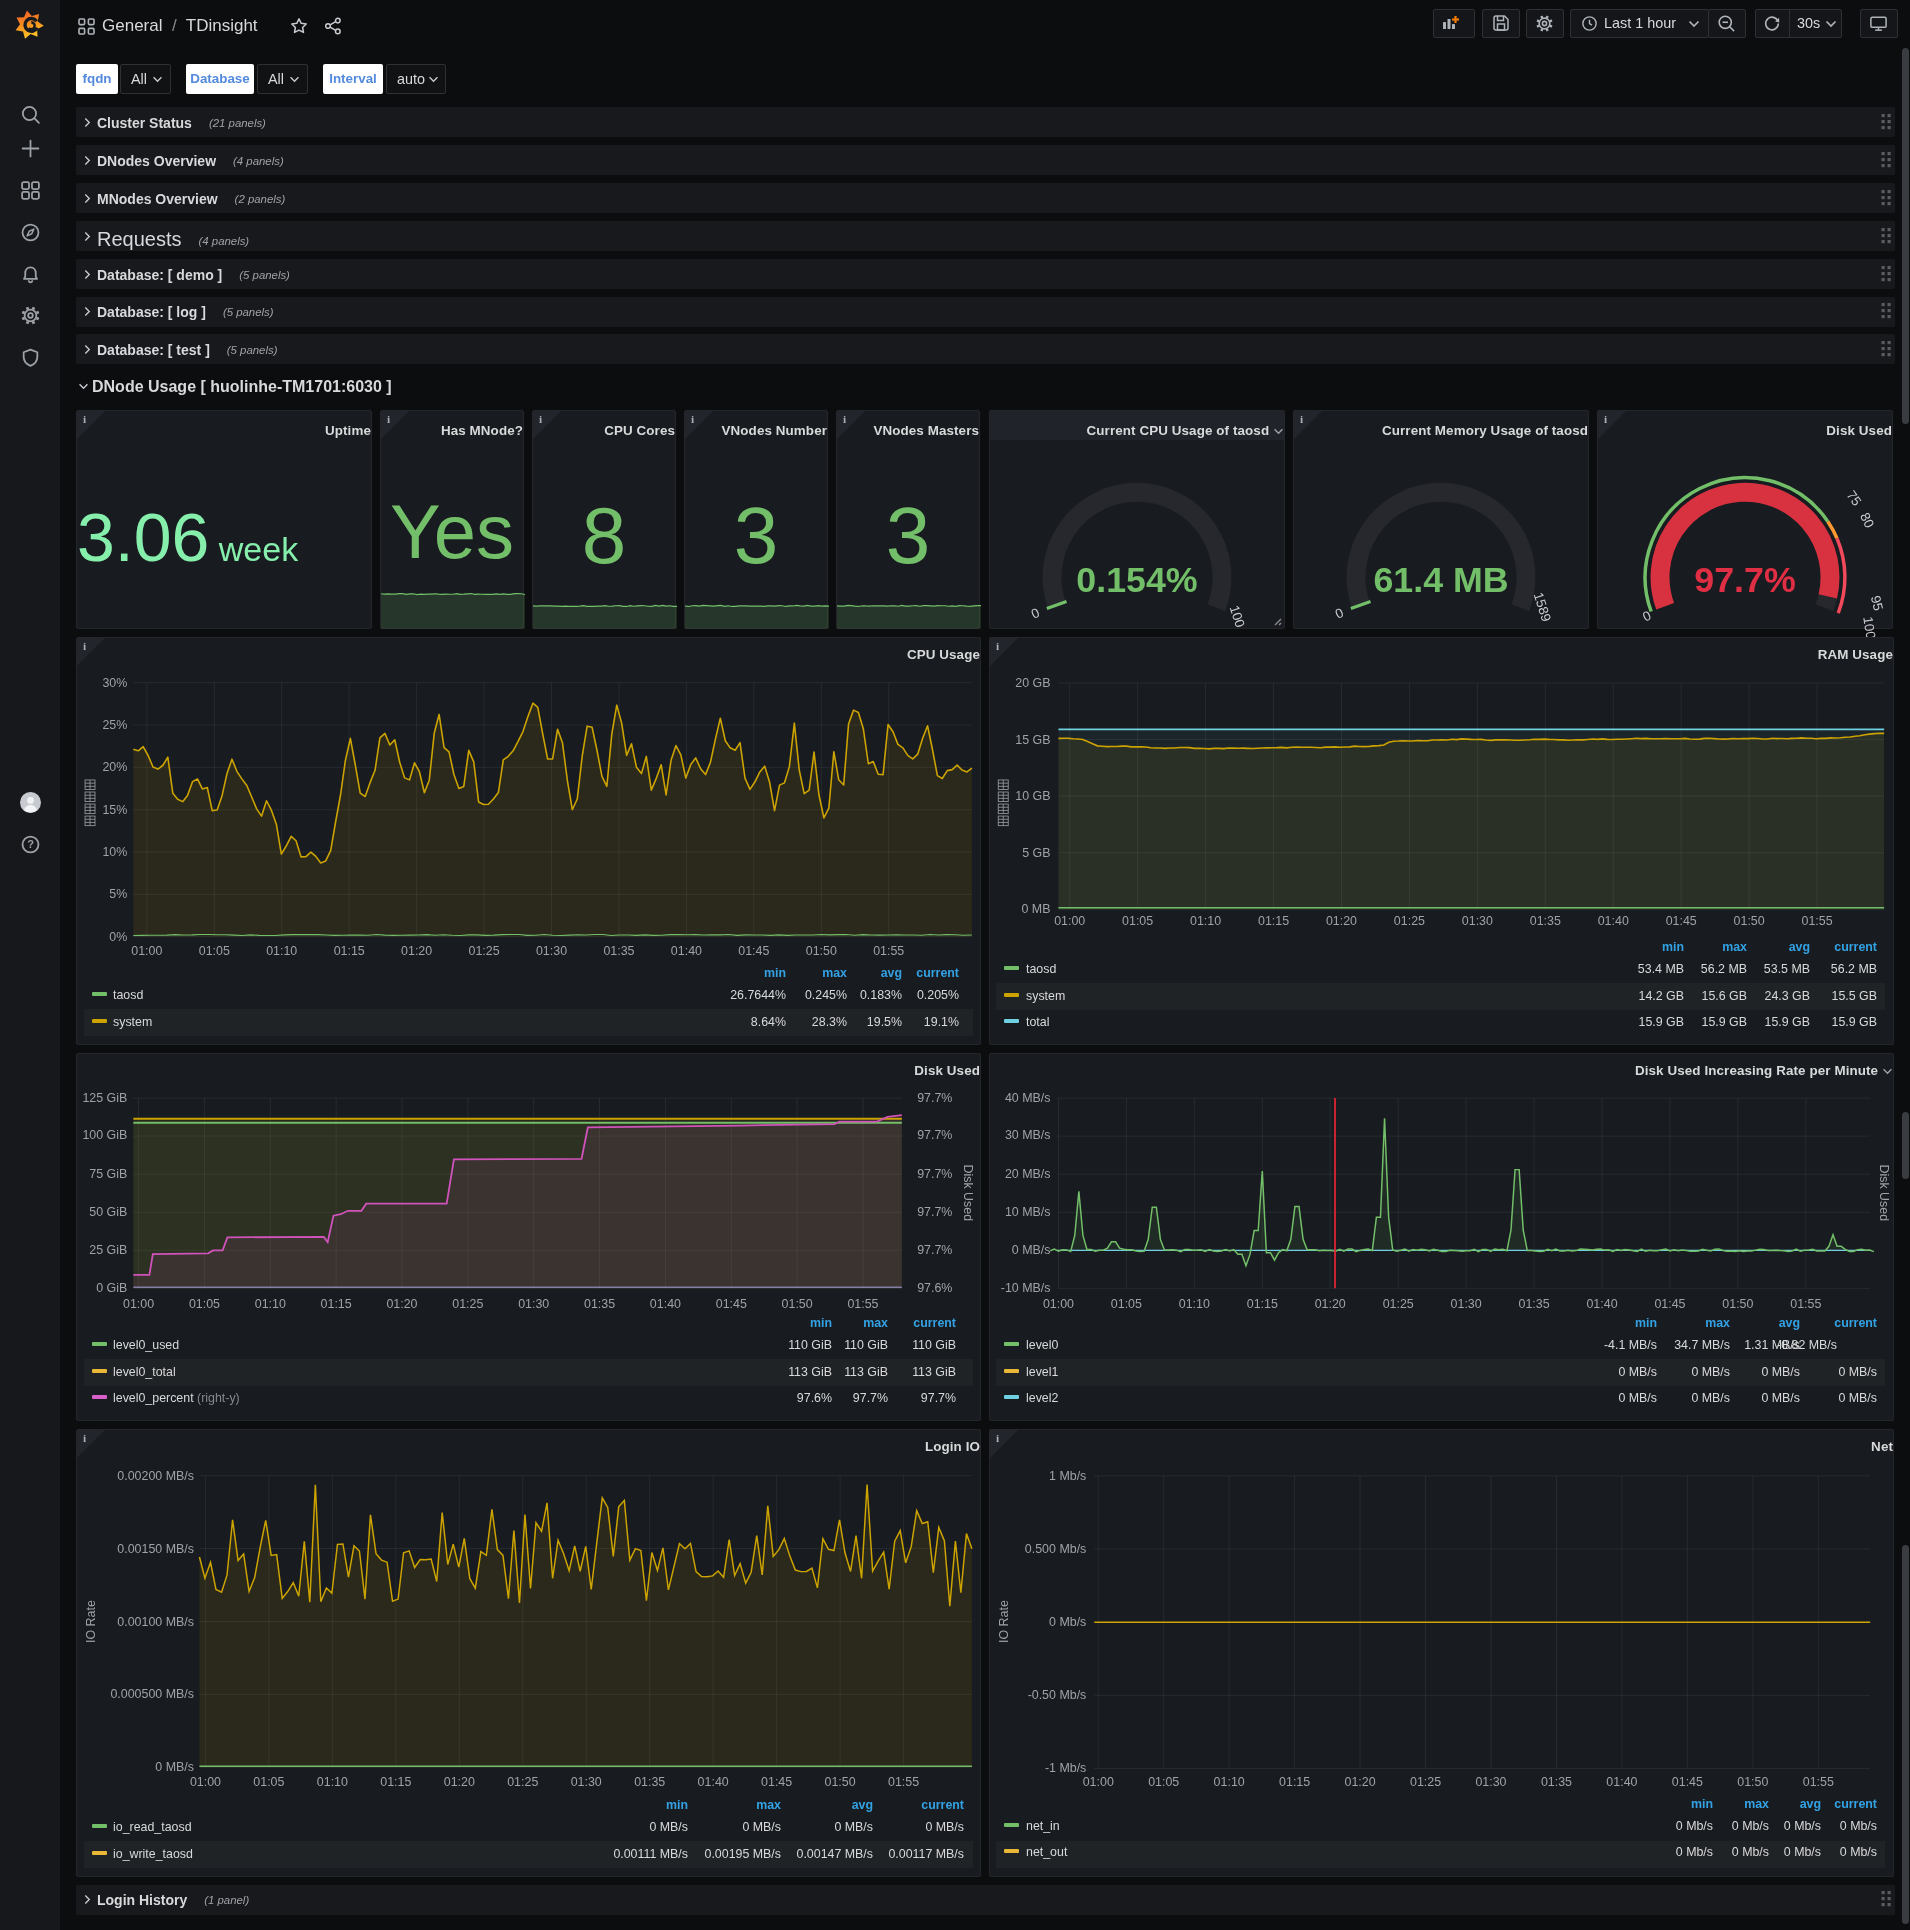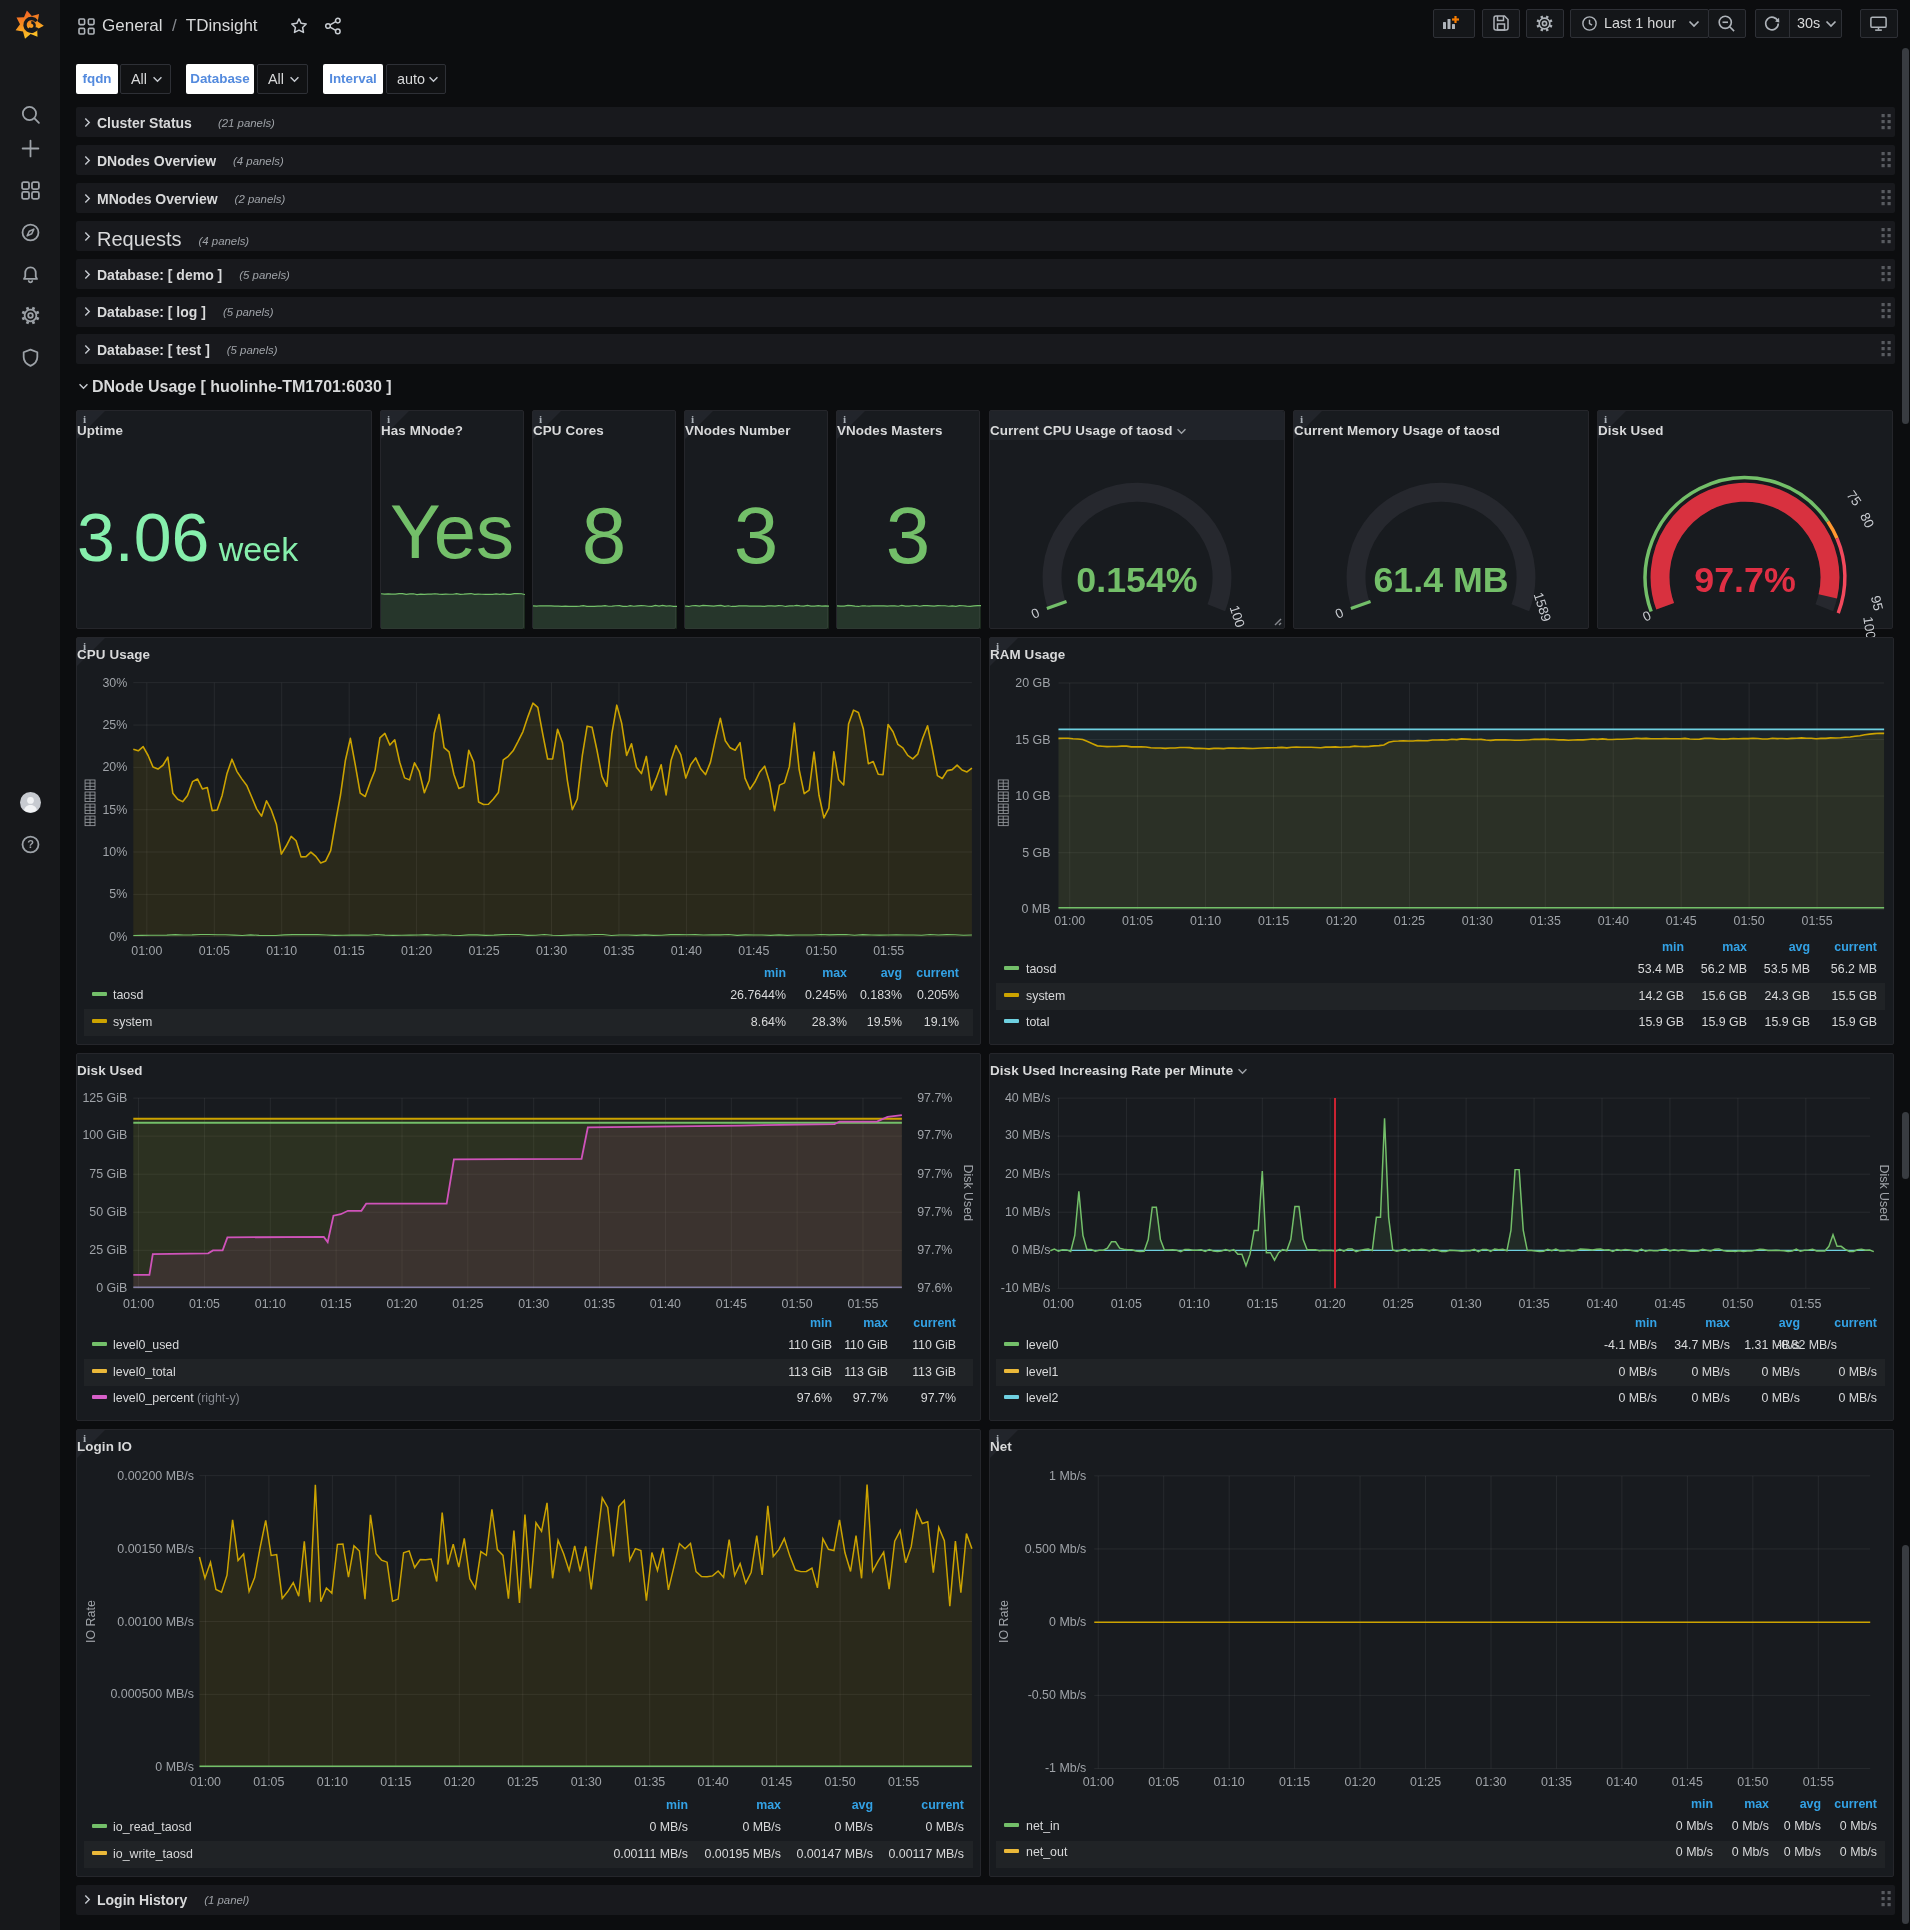--- a/index.html
+++ b/index.html
@@ -1,18 +1,18 @@
 <!DOCTYPE html>
 <html><head><meta charset="utf-8"><title>TDinsight</title>
 <style>
 *{margin:0;padding:0;box-sizing:border-box}
 html,body{width:1910px;height:1930px;background:#0c0d0f;font-family:"Liberation Sans",sans-serif;overflow:hidden;position:relative}
 .abs{position:absolute}
 .panel{position:absolute;background:#181b1f;border:1px solid #25262b;border-radius:2px}
-.ptitle{position:absolute;width:100%;text-align:left;color:#d8d9da;font-size:13.4px;font-weight:700;letter-spacing:0.1px}
+.ptitle{position:absolute;width:100%;text-align:right;color:#d8d9da;font-size:13.4px;font-weight:700;letter-spacing:0.1px}
 .corner{position:absolute;top:0;left:0;width:0;height:0;border-top:28px solid #22252b;border-right:28px solid transparent}
 .cornI{position:absolute;top:2px;left:6px;color:#aab0b7;font-weight:700;font-size:11.4px;font-family:"Liberation Serif",serif;font-style:normal}
 .row{position:absolute;background:#18191d;border-radius:2px;height:30px}
 .rowt{color:#d8d9da;font-size:16px;font-weight:700;position:absolute;top:6px}
 .lzeb{position:absolute;background:rgba(255,255,255,.035);height:27px}
 .dash{position:absolute;top:11px;width:15px;height:4px;border-radius:1px}
 .lname{position:absolute;left:36px;color:#d8d9da;font-size:12.4px}
 .lval{position:absolute;text-align:right;color:#d8d9da;font-size:12.4px}
 .lhead{position:absolute;text-align:right;color:#33a2e5;font-size:12.4px;font-weight:700}
 .gray{color:#85888e}
@@ -192,21 +192,21 @@
 <div class="vdrop" style="left:386px;top:64px;width:60px">
     <span style="position:absolute;left:10px;top:6px">auto</span>
   </div>
 <svg class="abs" style="left:428px;top:76px" width="11" height="7" viewBox="0 0 12 8">
     <polyline points="1.5,1.5 6,6 10.5,1.5" stroke="#c7cbd1" stroke-width="1.6" fill="none"></polyline>
   </svg>
 <div class="row" style="left:76px;top:107px;width:1819px"></div>
 <svg class="abs" style="left:84px;top:117px" width="7" height="11" viewBox="0 0 8 12">
     <polyline points="1.5,1.5 6,6 1.5,10.5" stroke="#c7cbd1" stroke-width="1.6" fill="none"></polyline>
   </svg>
-<div class="abs" style="left:97px;top:114px;white-space:nowrap"><span style="color:#d8d9da;font-size:14px;font-weight:700">Cluster Status</span><span style="color:#9fa3a8;font-size:11.4px;font-style:italic;margin-left:26px;vertical-align:1px">(21 panels)</span></div>
+<div class="abs" style="left:97px;top:114px;white-space:nowrap"><span style="color:#d8d9da;font-size:14px;font-weight:700">Cluster Status</span><span style="color:#9fa3a8;font-size:11.4px;font-style:italic;margin-left:17px;vertical-align:1px">(21 panels)</span></div>
 <svg class="abs" style="left:1881px;top:114px" width="11" height="16" viewBox="0 0 10 16">
     <rect x="0" y="0" width="3.2" height="3.2" fill="#585b60"></rect>
     <rect x="6" y="0" width="3.2" height="3.2" fill="#585b60"></rect>
     <rect x="0" y="6" width="3.2" height="3.2" fill="#585b60"></rect>
     <rect x="6" y="6" width="3.2" height="3.2" fill="#585b60"></rect>
     <rect x="0" y="12" width="3.2" height="3.2" fill="#585b60"></rect>
     <rect x="6" y="12" width="3.2" height="3.2" fill="#585b60"></rect>
   </svg>
 <div class="row" style="left:76px;top:145px;width:1819px"></div>
 <svg class="abs" style="left:84px;top:155px" width="7" height="11" viewBox="0 0 8 12">

